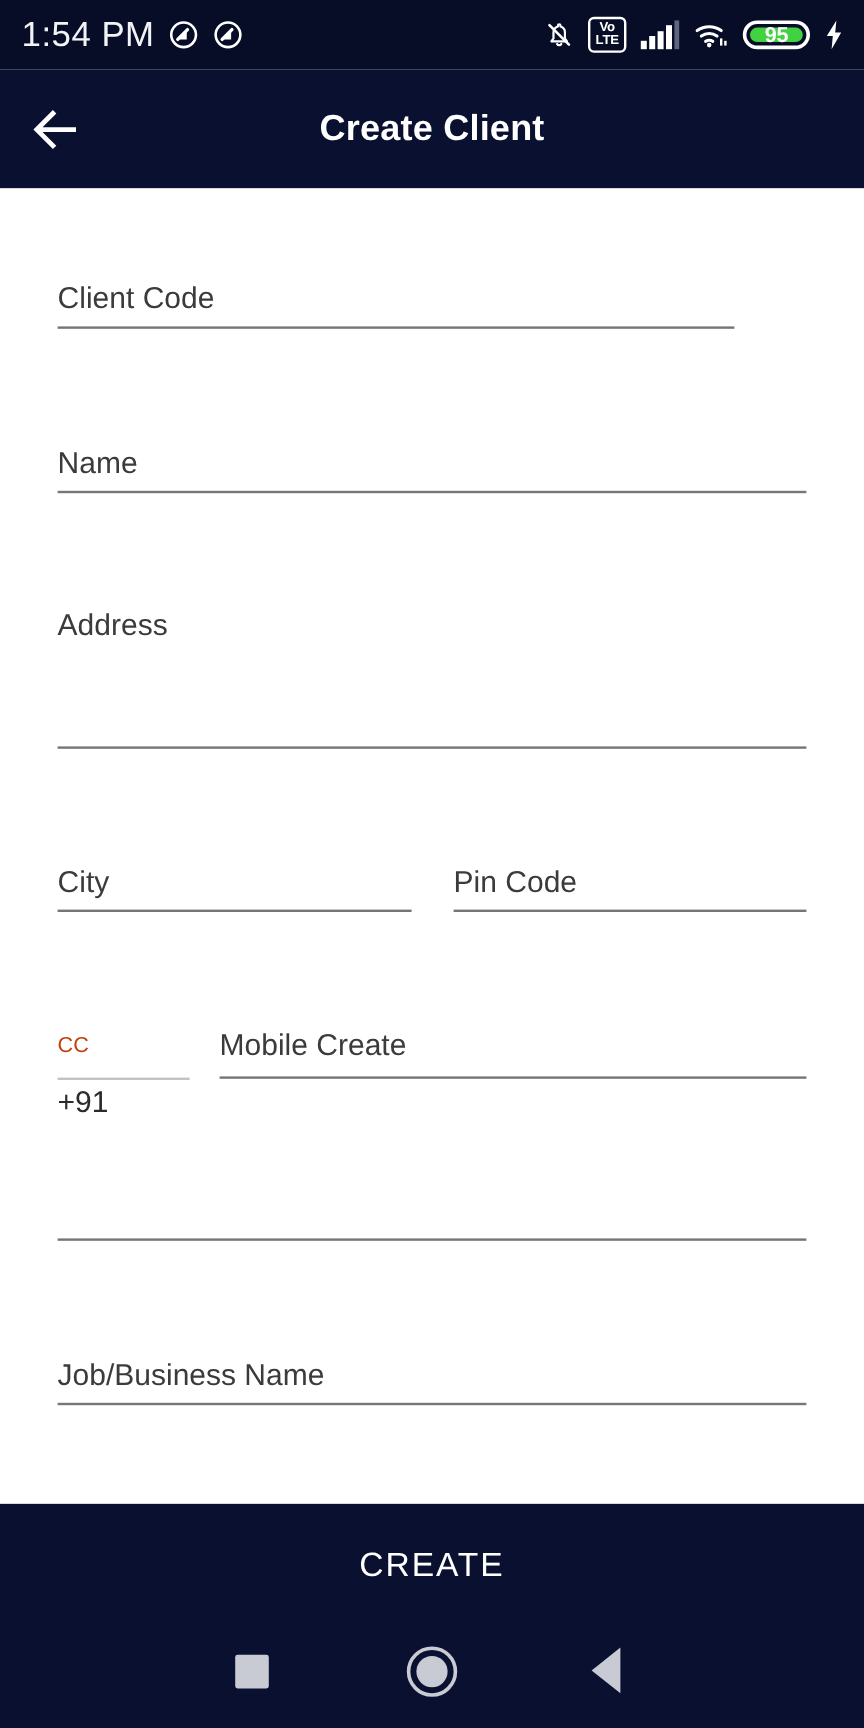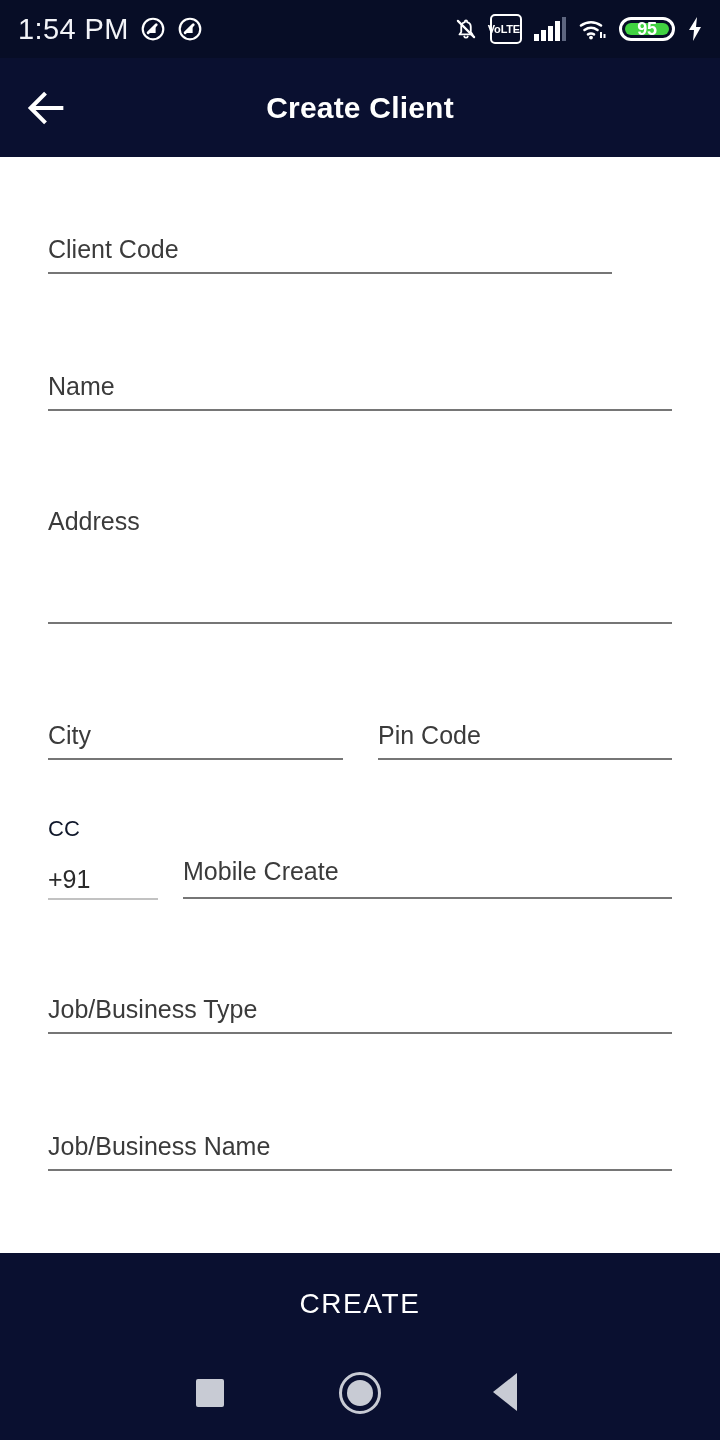--- a/index.html
+++ b/index.html
@@ -51,21 +51,21 @@
   
   .body {
     flex:1 1 auto; background:#ffffff;
     position:relative;
   }
   .field { position:absolute; }
   .fl-label {
     font-size:25px; color:#3b3b3b;
     white-space:nowrap; line-height:1;
   }
-  .fl-label.small { font-size:22px; color:#0f172a; }
+  .fl-label.small { font-size:18px; color:#c2410c;margin-top:44px; }
   .fl-value { font-size:25px; color:#2b2b2b; line-height:1; }
   .rule {
     position:absolute; height:2px; background:#767676;
   }
   .rule.light { background:#c2c2c2; height:2px; }
 
   
   .footer {
     flex:0 0 187px; height:187px;
     background:#0a1030;
@@ -114,22 +114,22 @@
     position:absolute; left:3px; top:3px; bottom:3px; right:3px;
     background:#41d241; border-radius:12px;
   }
   .batt-txt {
     position:relative; z-index:2; color:#ffffff;
     font-size:18px; font-weight:bold; letter-spacing:-.3px;
   }
   .volte {
     width:32px; height:30px; border:2px solid #ffffff;
     border-radius:5px; color:#ffffff;
-    display:flex; flex-direction:row;
-    align-items:center; justify-content:flex-end;
+    display:flex; flex-direction:column;
+    align-items:center; justify-content:center;
     line-height:1;
   }
   .volte span { font-size:11px; font-weight:bold; letter-spacing:-.2px; }
 </style>
 </head>
 <body>
 
 <div id="phone">
 
   <div class="statusbar">
@@ -241,23 +241,20 @@
       <div class="fl-label small">CC</div>
       <div class="fl-value" style="margin-top:27px;">+91</div>
     </div>
     <div class="rule light" style="left:48px; top:741px; width:110px;"></div>
 
     <div class="field" style="left:183px; top:702px;">
       <div class="fl-label">Mobile Create</div>
     </div>
     <div class="rule" style="left:183px; top:740px; width:489px;"></div>
 
-    <div class="field" style="left:48px; top:840px;">
-      <div class="fl-label">Job/Business Type</div>
-    </div>
     <div class="rule" style="left:48px; top:875px; width:624px;"></div>
 
     <div class="field" style="left:48px; top:977px;">
       <div class="fl-label">Job/Business Name</div>
     </div>
     <div class="rule" style="left:48px; top:1012px; width:624px;"></div>
 
   </div>
 
   <div class="footer">

